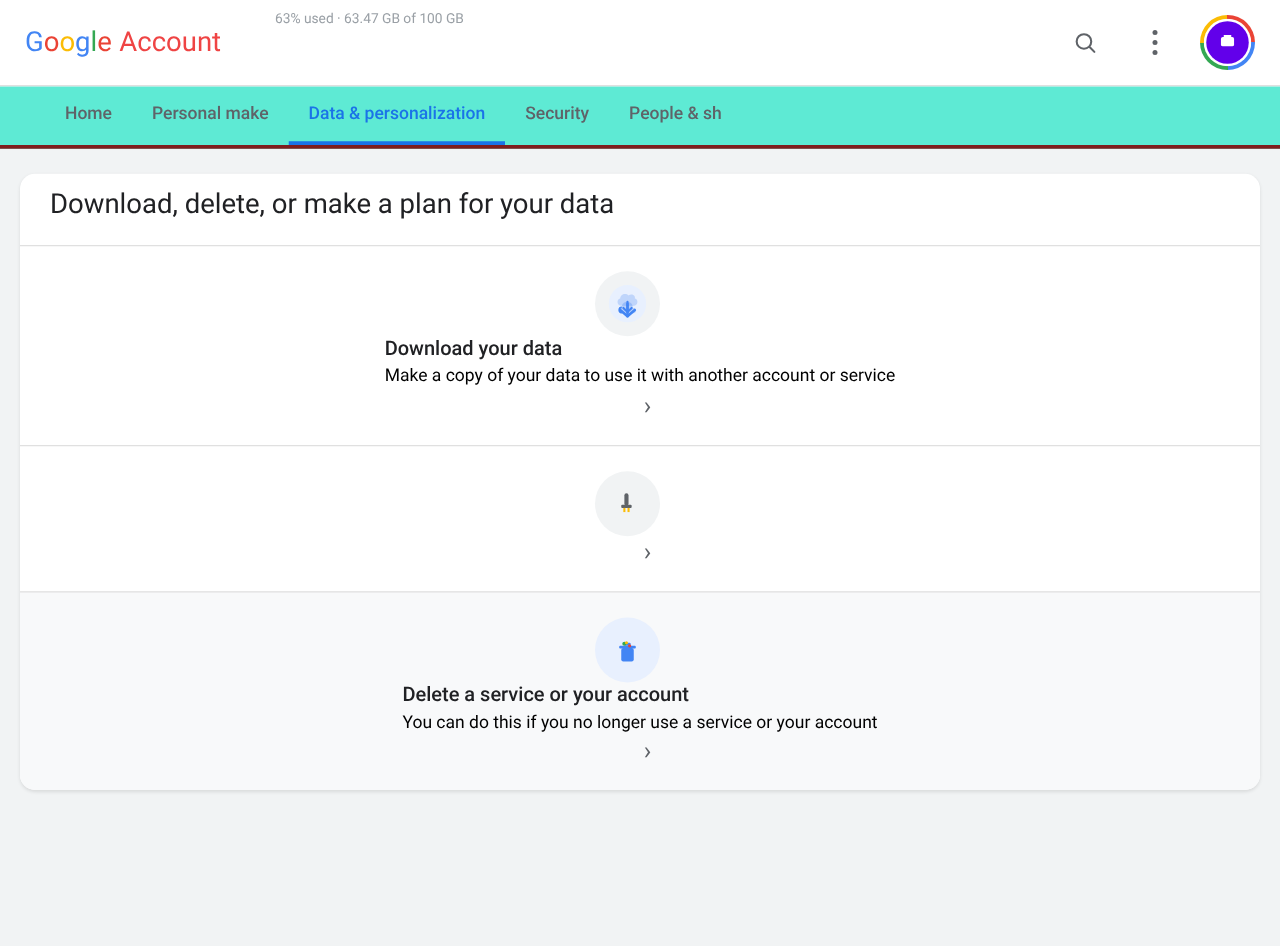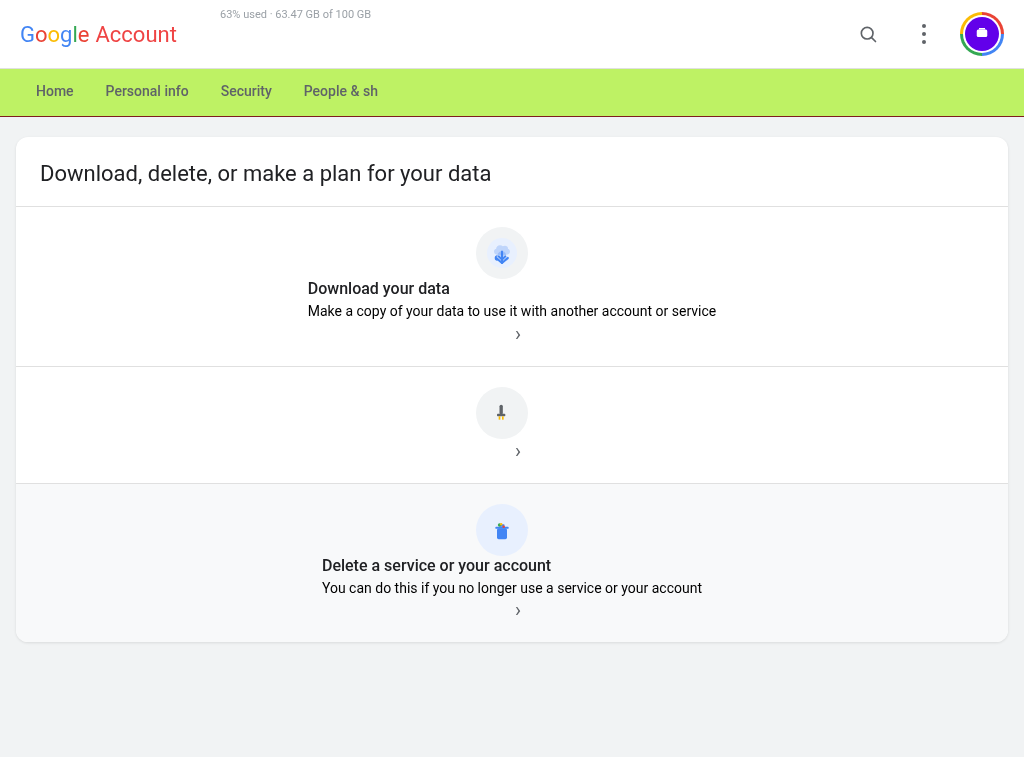--- a/index.html
+++ b/index.html
@@ -84,24 +84,24 @@
       background: #6200ea;
       display: flex;
       align-items: center;
       justify-content: center;
       color: white;
       font-size: 14px;
     }
 
     
     .nav-tabs {
-      background: #bef264;
-      display: flex;
-      padding: 0 20px;
-      border-bottom: 1px solid #7f1d1d;
+      background: #5eead4;
+      display: flex;
+      padding: 0 36px;
+      border-bottom: 3px solid #7f1d1d;
       overflow: hidden;
     }
     .nav-tab {
       padding: 14px 16px;
       font-size: 14px;
       color: #5f6368;
       cursor: pointer;
       border-bottom: 3px solid transparent;
       white-space: nowrap;
       font-weight: 500;
@@ -120,21 +120,21 @@
     .card {
       background: #fff;
       border-radius: 12px;
       overflow: hidden;
       box-shadow: 0 1px 3px rgba(0,0,0,0.1);
     }
     .card-title {
       font-size: 22px;
       font-weight: 400;
       color: #202124;
-      padding: 24px 24px 20px;
+      padding: 12px 24px 20px;
     }
     .card-item {
       display: flex;
       align-items: center;
       padding: 20px 24px;
       cursor: pointer;
       border-top: 1px solid #e0e0e0;
       background: #fff;
       text-decoration: none;
       flex-direction: column;
@@ -218,21 +218,22 @@
           <rect x="5" y="6" width="14" height="10" rx="2"></rect>
           <path d="M8 6V4h8v2"></path>
         </svg>
       </div>
     </button>
   </div>
 </header>
 
 <nav class="nav-tabs">
   <a class="nav-tab" href="#">Home</a>
-  <a class="nav-tab" href="#">Personal info</a>
+  <a class="nav-tab" href="#">Personal make</a>
+  <a class="nav-tab active" href="#">Data &amp; personalization</a>
   <a class="nav-tab" href="#">Security</a>
   <a class="nav-tab" href="#">People &amp; sh</a>
 </nav>
 
 <main class="main-content">
   <div class="card">
     <h2 class="card-title">Download, delete, or make a plan for your data</h2>
 
     <div class="card-item">
       <div class="item-icon">

